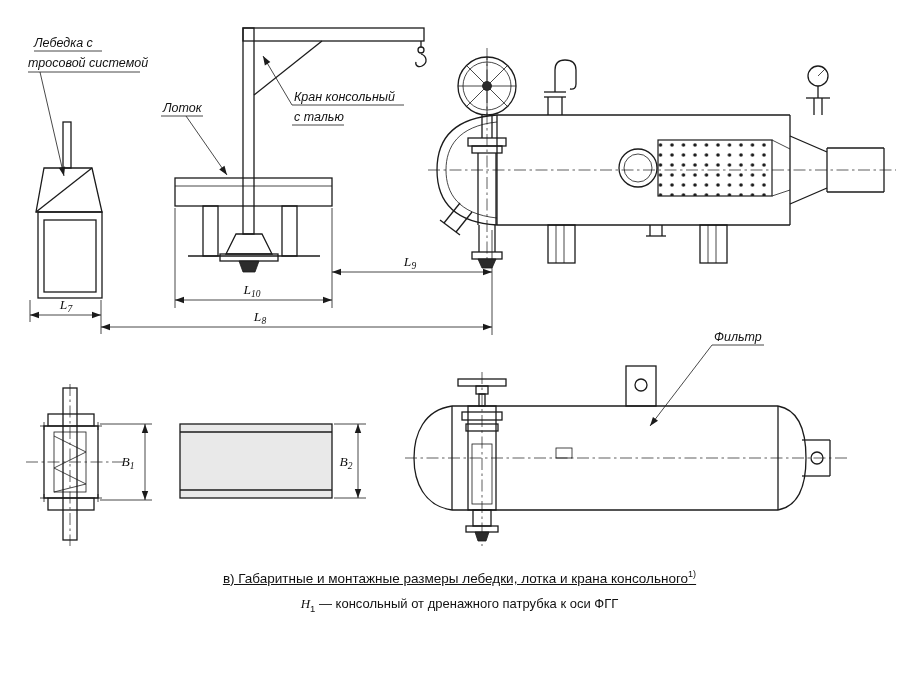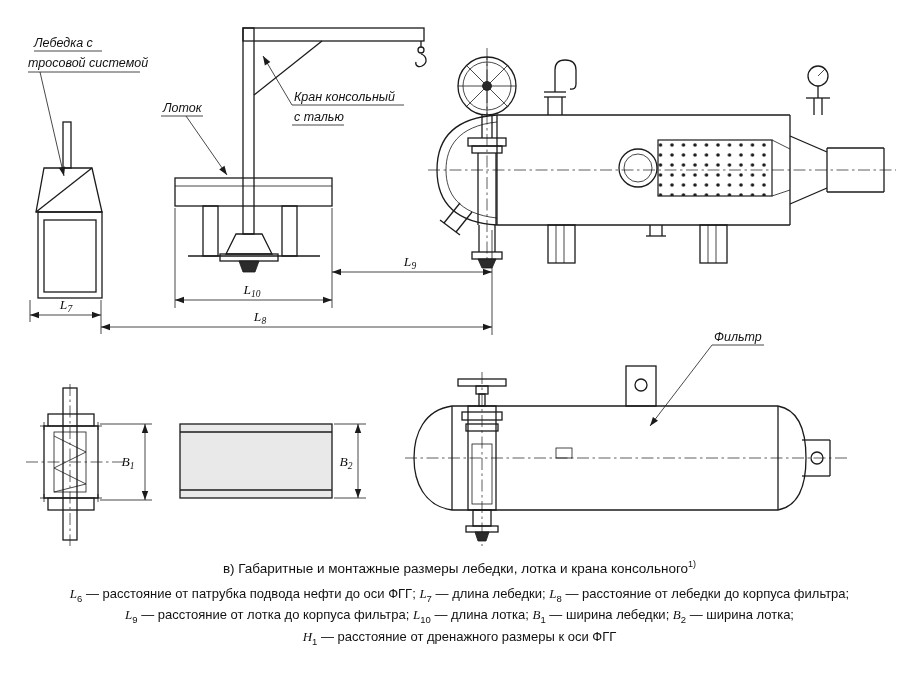--- a/index.html
+++ b/index.html
@@ -11,21 +11,21 @@
   svg .s{stroke:#1b1b1b;fill:none;stroke-width:1.3;}
   svg .t{stroke:#1b1b1b;fill:none;stroke-width:0.8;}
   svg .cl{stroke:#1b1b1b;fill:none;stroke-width:0.7;stroke-dasharray:12 3.5 2.5 3.5;}
   svg .dk{fill:#2b2b2b;stroke:#1b1b1b;stroke-width:0.8;}
   svg .gray{fill:#e9e9e9;stroke:#1b1b1b;stroke-width:1.3;}
   svg text{fill:#111;}
   .lbl{font-family:"Liberation Sans",sans-serif;font-style:italic;font-size:12.5px;}
   .dim{font-family:"Liberation Serif",serif;font-style:italic;font-size:13.5px;}
   .sub{font-size:9.5px;}
   .caption{
-    text-align:center;font-size:13.5px;margin-top:7px;
+    text-align:center;font-size:13.5px;margin-top:17px;text-decoration:underline;
   }
   .caption sup{font-size:9px;}
   .legend{
     text-align:center;font-size:13px;line-height:1.5;margin-top:8px;
   }
   .legend .sym, .caption .sym{font-family:"Liberation Serif",serif;font-style:italic;}
   .legend sub{font-size:9.5px;}
 </style>
 </head>
 <body>
@@ -270,16 +270,14 @@
     <line class="t" x1="712" y1="345" x2="764" y2="345"></line>
     <line class="t" x1="712" y1="345" x2="650" y2="426" marker-end="url(#arr)"></line>
   </g>
 </svg>
 
 <div class="caption">
   <span>в) Габаритные и монтажные размеры лебедки, лотка и крана консольного</span><sup>1)</sup>
 </div>
 
 <div class="legend">
-    <div class="legend-line"><i class="sym">L</i><sub>6</sub><span> — расстояние от патрубка подвода нефти до оси ФГГ; </span><i class="sym">L</i><sub>7</sub><span> — длина лебедки; </span><i class="sym">L</i><sub>8</sub><span> — расстояние от лебедки до корпуса фильтра;</span></div>
-    <div class="legend-line"><i class="sym">L</i><sub>9</sub><span> — расстояние от лотка до корпуса фильтра; </span><i class="sym">L</i><sub>10</sub><span> — длина лотка; </span><i class="sym">B</i><sub>1</sub><span> — ширина лебедки; </span><i class="sym">B</i><sub>2</sub><span> — ширина лотка;</span></div>
-    <div class="legend-line"><i class="sym">H</i><sub>1</sub><span> — расстояние от дренажного размеры к оси ФГГ</span></div>
+    <div class="legend-line"><i class="sym">H</i><sub>1</sub><span> — консольный от дренажного патрубка к оси ФГГ</span></div>
   </div>
 
 </body></html>

